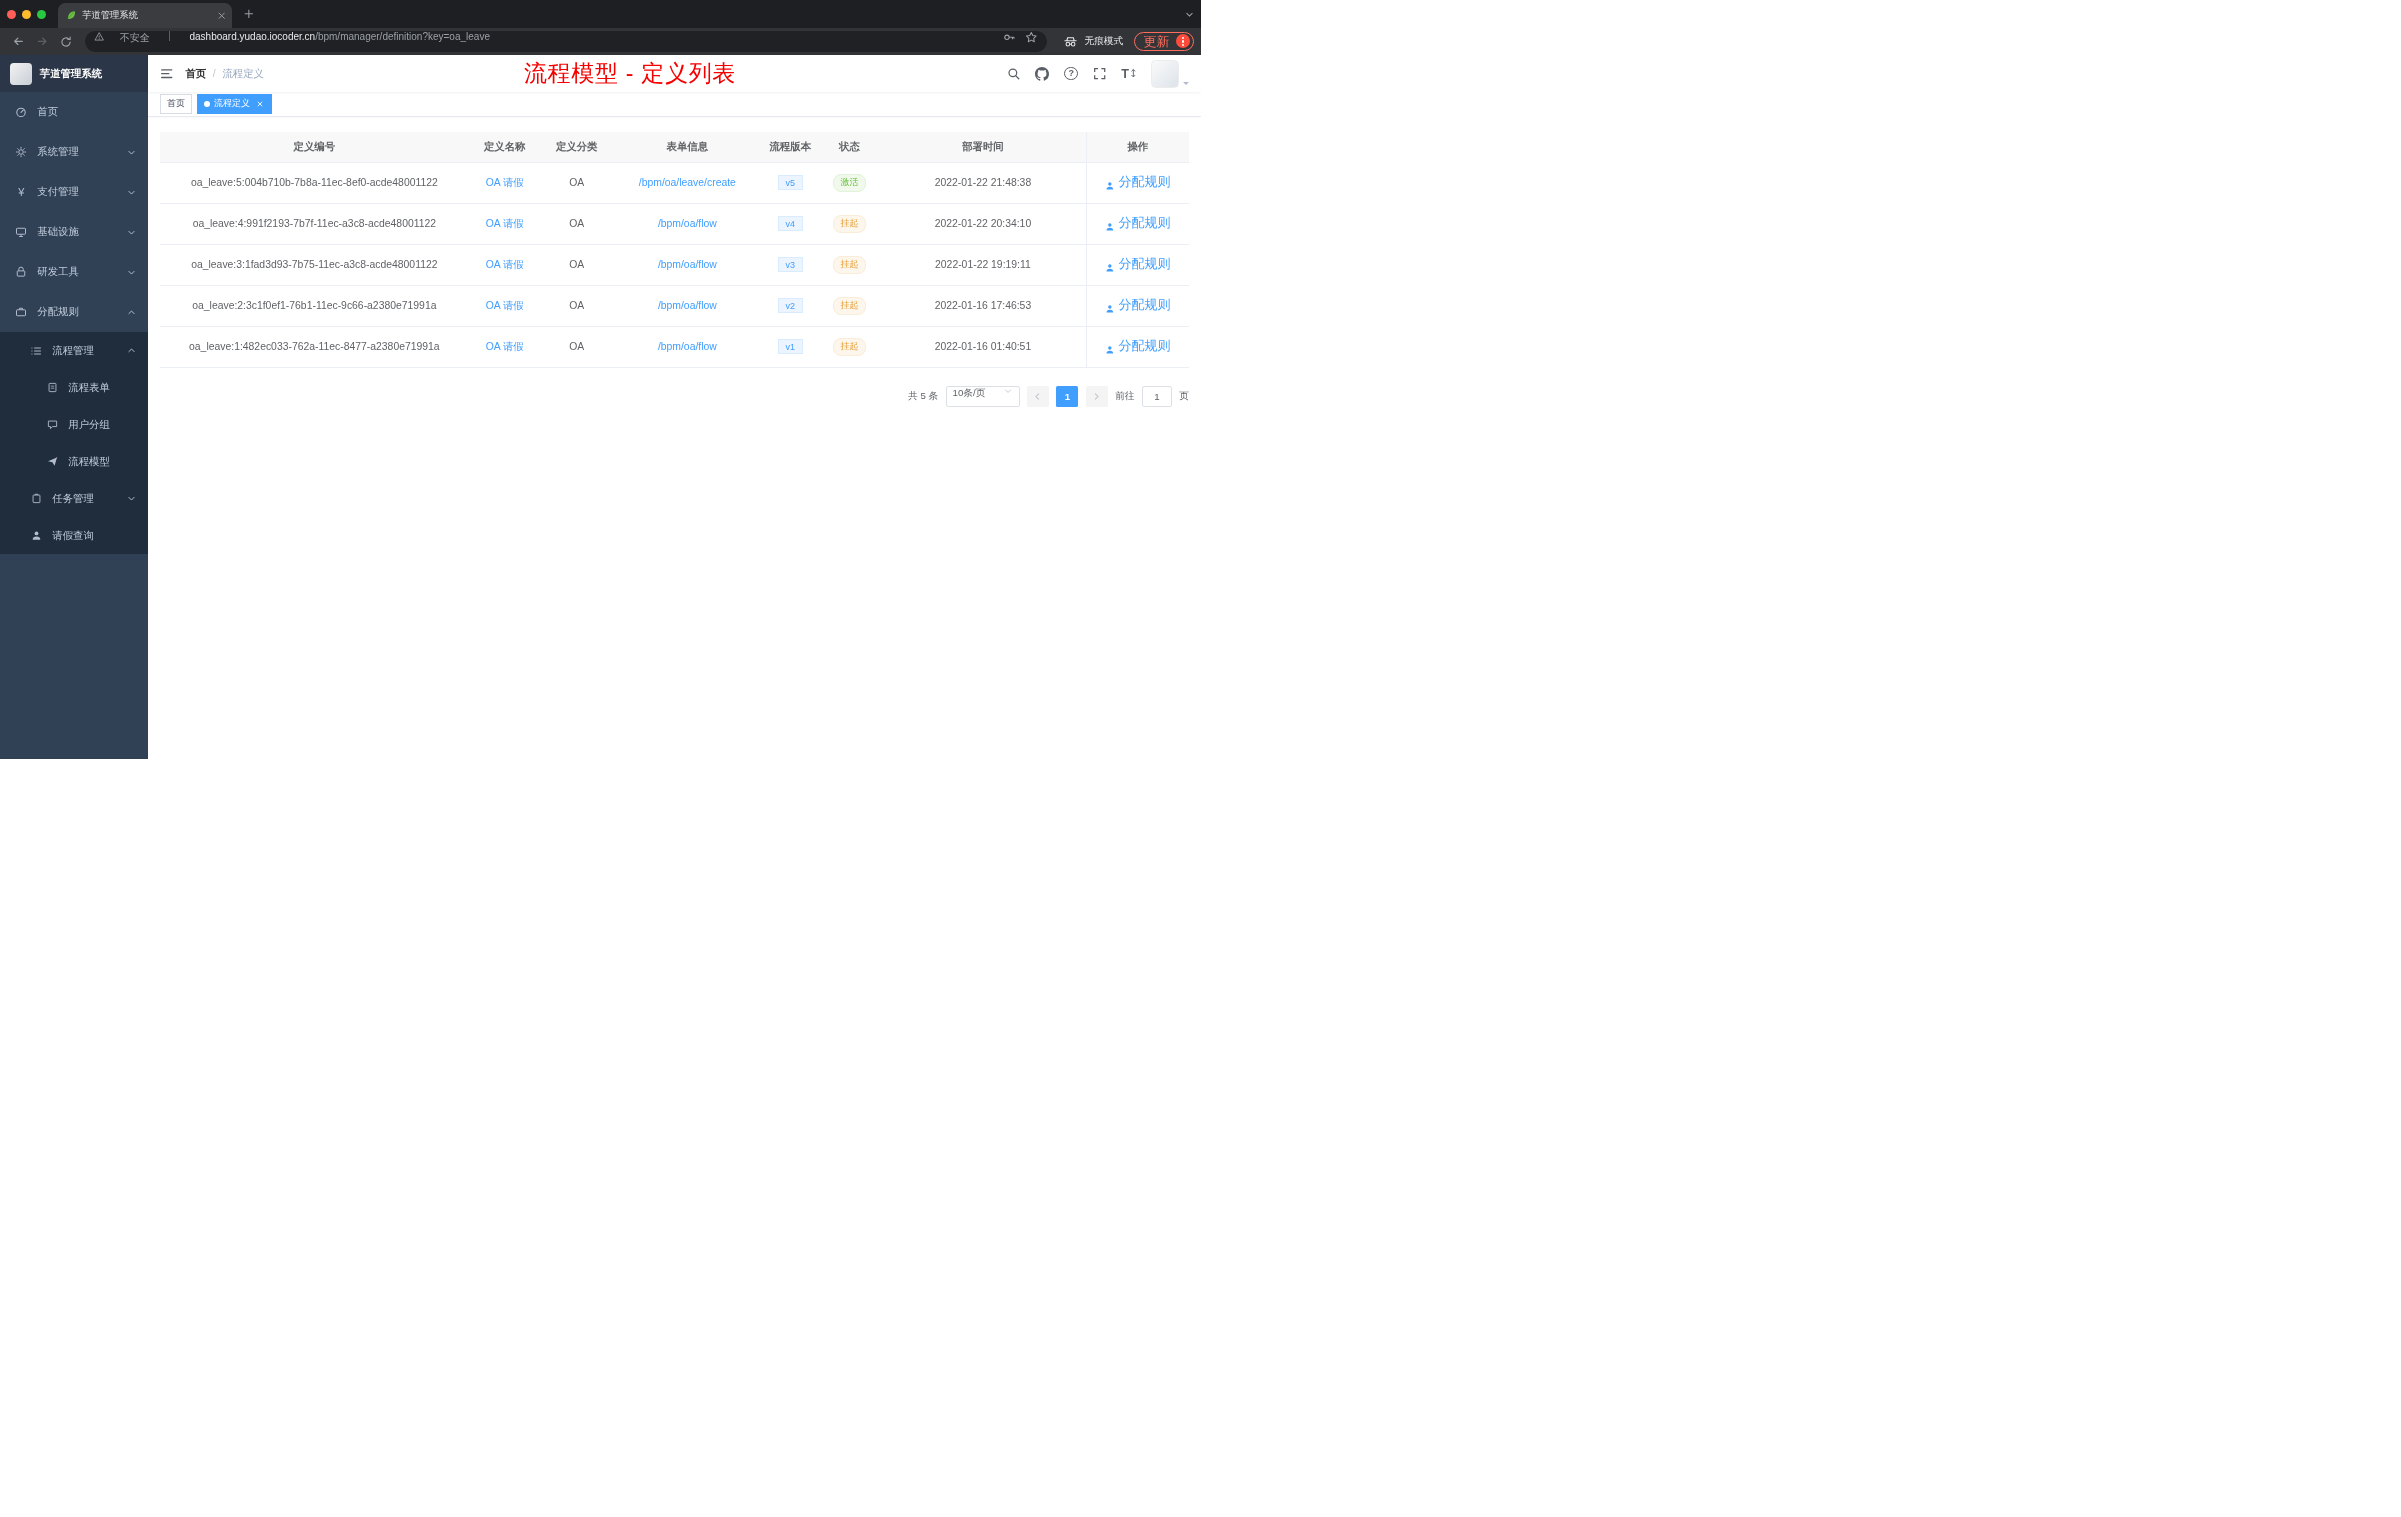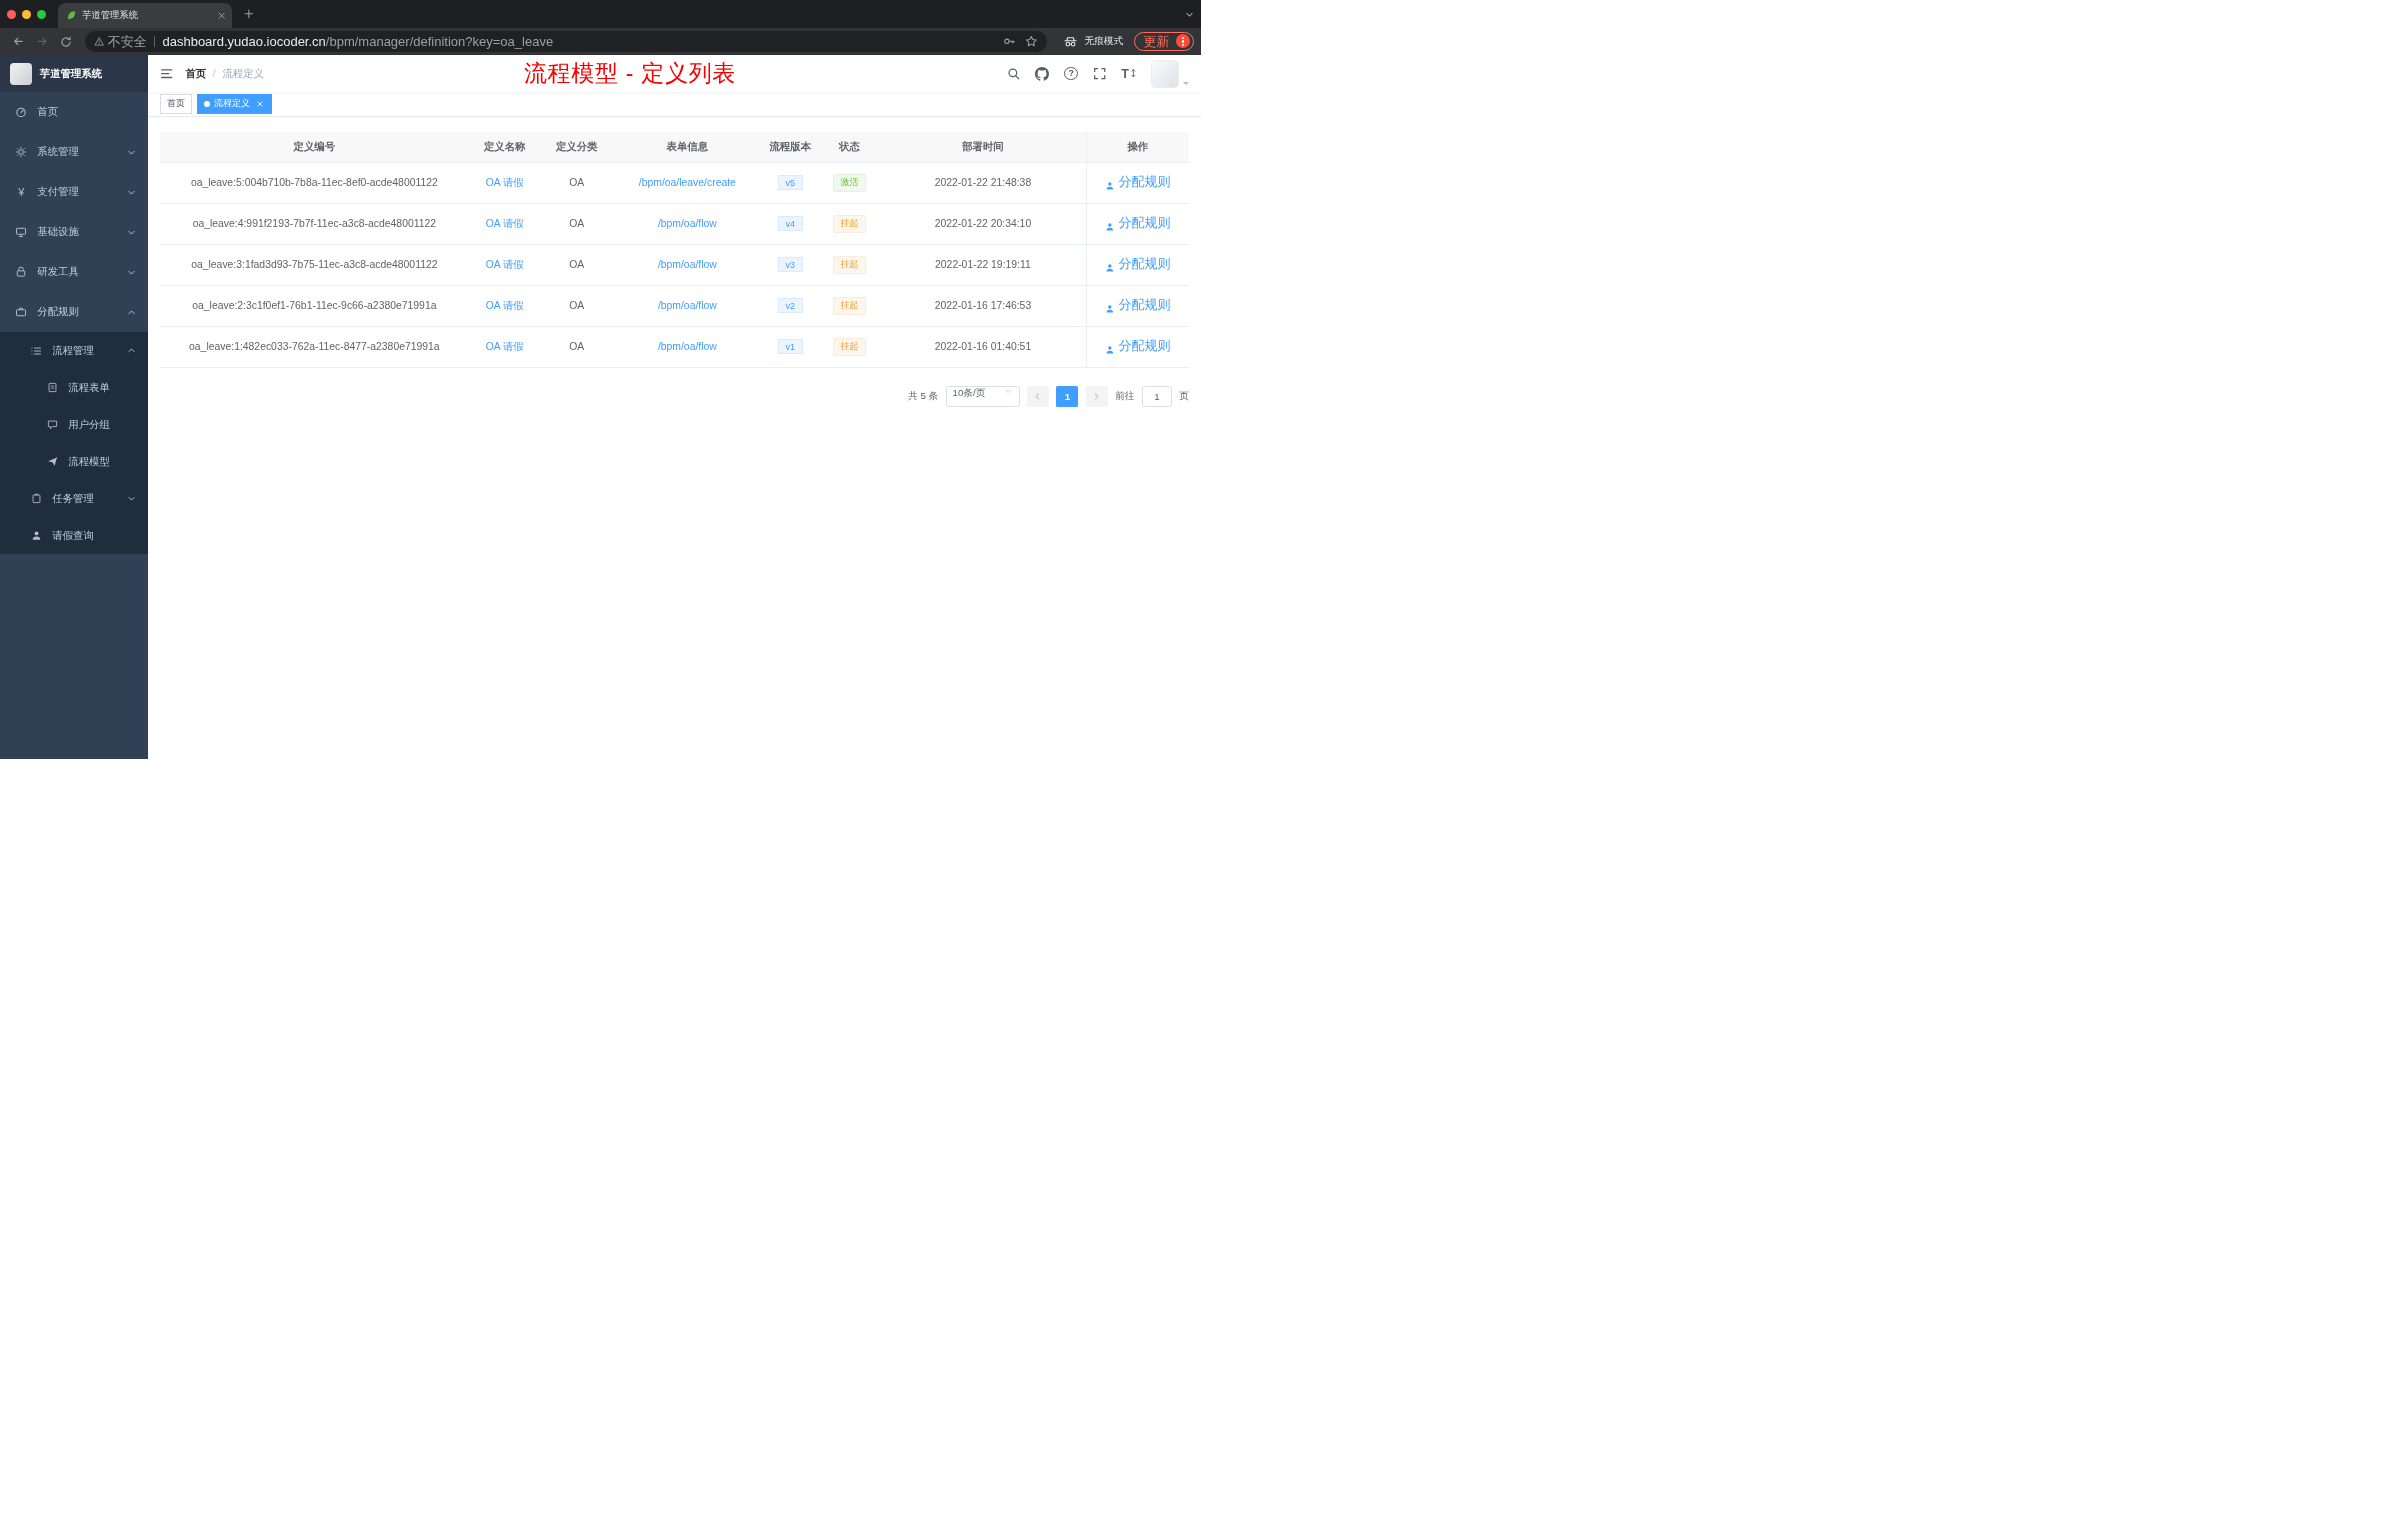--- a/index.html
+++ b/index.html
@@ -14,21 +14,21 @@
   .light{width:9px;height:9px;border-radius:50%}
   .light.red{background:#ff5f57}.light.yellow{background:#febc2e}.light.green{background:#28c840}
   .tab{align-self:flex-end;height:25px;width:174px;background:#3b3c40;border-radius:7.4px 7.4px 0 0;display:flex;align-items:center;gap:6px;padding:0 7.4px;color:#e8eaed;font-size:9.3px}
   .tab-title{flex:1;white-space:nowrap;overflow:hidden}
   .tab .x,.newtab,.tabstrip-chevron{color:#9aa0a6;display:flex;align-items:center;justify-content:center}
   .newtab{width:21px;height:21px;margin-left:6px;border-radius:50%}
   .tabstrip-chevron{margin-left:auto}
   .toolbar{height:27px;background:#323437;display:flex;align-items:center;padding:0 7.4px;gap:3px}
   .tbtn{width:21px;height:21px;border-radius:50%;display:flex;align-items:center;justify-content:center;color:#9aa0a6}
   .tbtn.dim{color:#5c6064}
-  .urlbox{flex:1;height:21px;background:#202124;border-radius:10.4px;display:flex;align-items:center;padding:0 9px;margin:0 6px;color:#9aa0a6;font-size:13px;gap:3px}
+  .urlbox{flex:1;height:21px;background:#202124;border-radius:10.4px;display:flex;align-items:flex-start;padding:0 9px;margin:0 6px;color:#9aa0a6;font-size:10px;gap:15px}
   .url-divider{width:0.7px;height:10.4px;background:#5c6064;margin:0 4.5px}
   .url-host{color:#e8eaed}
   .url-right{margin-left:auto;display:flex;gap:10.4px;align-items:center;color:#9aa0a6}
   .incog{display:flex;align-items:center;gap:6px;color:#e8eaed;font-size:9.7px;margin:0 7.4px}
   .update-pill{height:19.3px;border:1.1px solid #ff6e5c;border-radius:10.4px;display:flex;align-items:center;gap:6px;padding:0 3px 0 9px;color:#ff6e5c;font-size:13px}
   .dots-circle{width:14px;height:14px;border-radius:50%;background:#ff4b3a;display:flex;flex-direction:column;align-items:center;justify-content:center;gap:1.5px}
   .dots-circle i{width:2.2px;height:2.2px;border-radius:50%;background:#fff;display:block}
 
   
   .app{display:flex;height:704px}
@@ -71,21 +71,21 @@
   .tagv .close{display:flex;align-items:center;justify-content:center;width:10.4px;height:10.4px;border-radius:50%}
 
   
   .content{flex:1;background:#fff;padding:15px 12px;overflow:hidden}
   table{width:100%;border-collapse:collapse;font-size:10.4px;color:#606266;table-layout:fixed}
   th{background:#f8f8f9;color:#606266;font-weight:700;height:30px;border-bottom:0.7px solid #ebeef5;text-align:center;white-space:nowrap}
   td{height:41px;border-bottom:0.7px solid #ebeef5;text-align:center;white-space:nowrap;overflow:hidden;text-overflow:ellipsis;padding:0 3px}
   .col-op{border-left:0.7px solid #ebeef5}
   .link{color:#409eff;text-decoration:none;cursor:pointer}
   .ver{display:inline-block;padding:1.5px 6.7px;font-size:9px;border-radius:0;background:#ecf5ff;border:0.7px solid #d9ecff;color:#409eff}
-  .badge{display:inline-block;padding:1.5px 6.7px;font-size:9px;border-radius:2px;border:0.7px solid transparent}
+  .badge{display:inline-block;padding:1.5px 6.7px;font-size:9px;border-radius:8px;border:0.7px solid transparent}
   .badge[data-status="active"]{background:#f0f9eb;border-color:#e1f3d8;color:#67c23a}
   .badge[data-status="suspended"]{background:#fdf6ec;border-color:#faecd8;color:#e6a23c}
   .action{display:inline-flex;align-items:flex-end;gap:3.7px;font-size:13px}
 
   
   .pagination{display:flex;align-items:center;justify-content:flex-end;gap:7.4px;margin-top:18px;font-size:9.7px;color:#606266}
   .psel{width:74px;height:21px;border:0.7px solid #dcdfe6;border-radius:2.2px;display:flex;justify-content:space-between;padding:0 6px;cursor:pointer;color:#606266;background:#fff}
   .psel .chev{color:#c0c4cc}
   .pbtn{min-width:22px;height:21px;border-radius:1.5px;background:#f4f4f5;color:#c0c4cc;display:flex;align-items:center;justify-content:center;cursor:pointer}
   .pcur{min-width:22px;height:21px;border-radius:1.5px;background:#409eff;color:#fff;display:flex;align-items:center;justify-content:center;font-weight:700;cursor:pointer}

